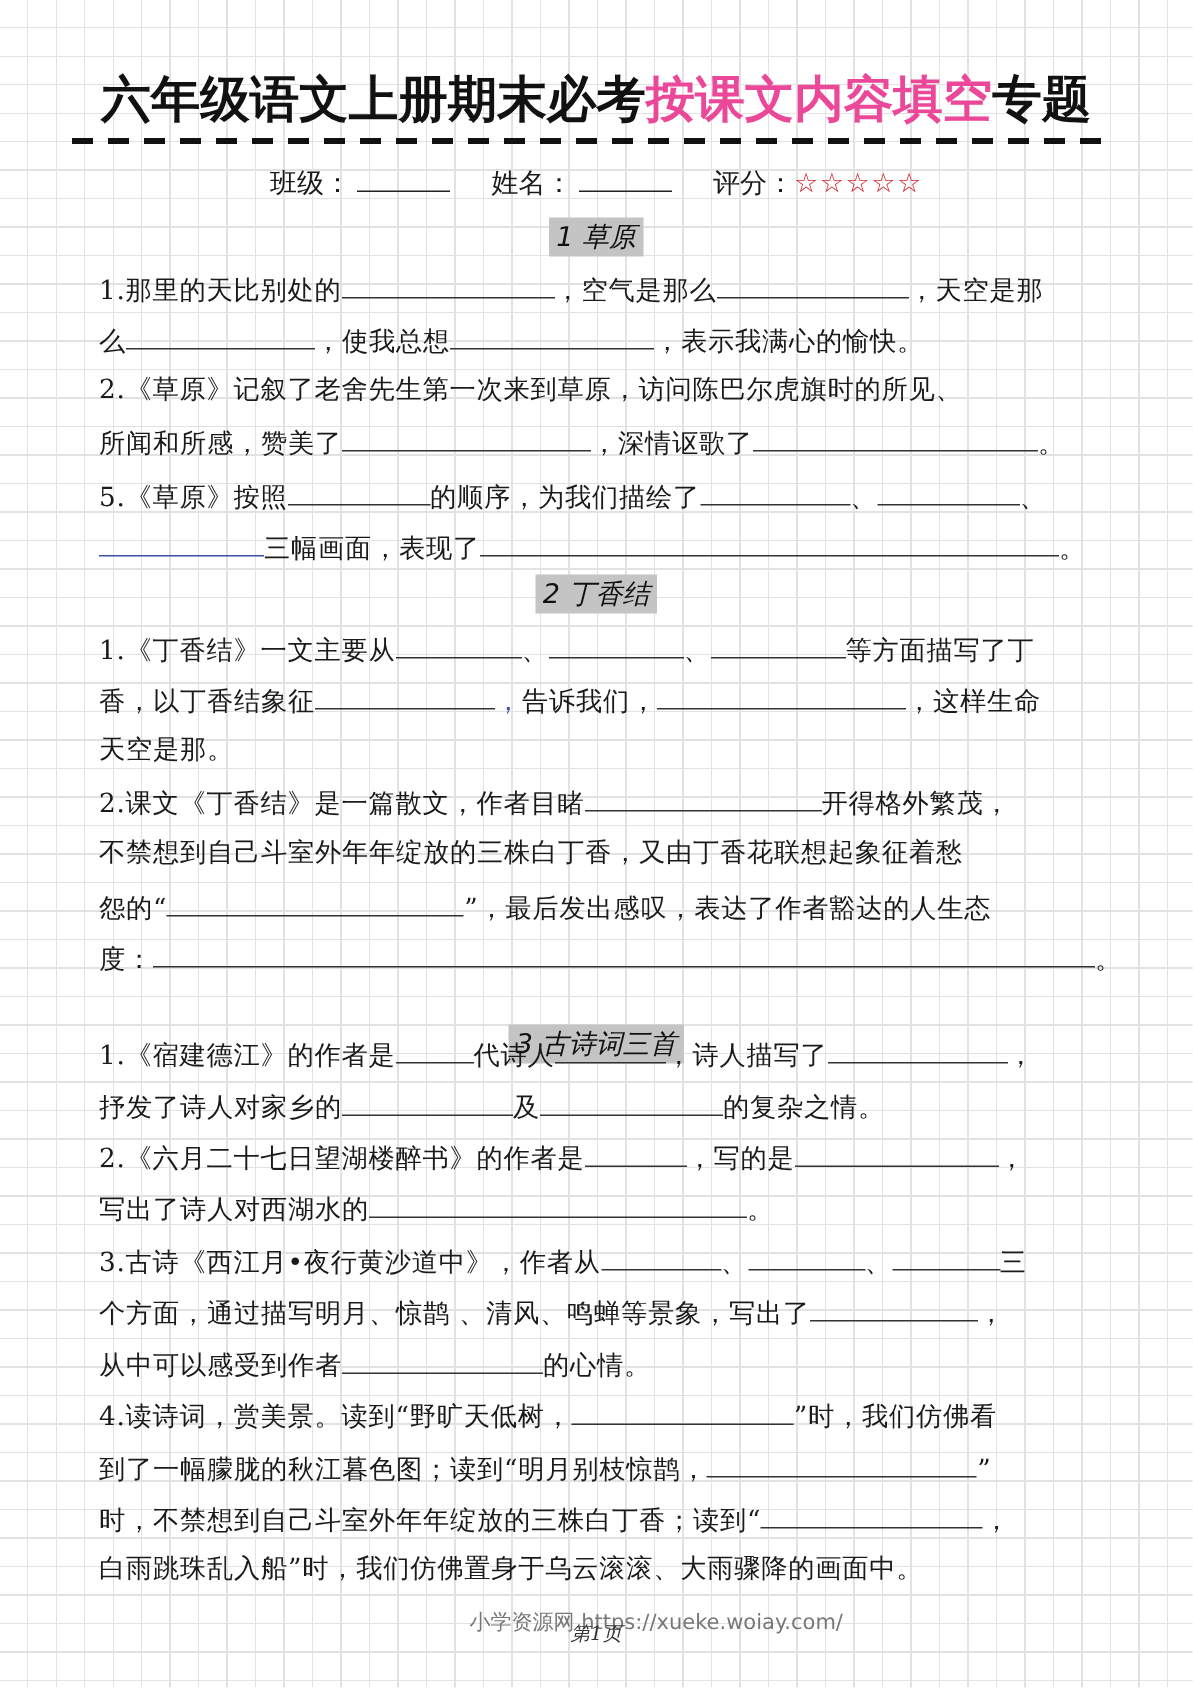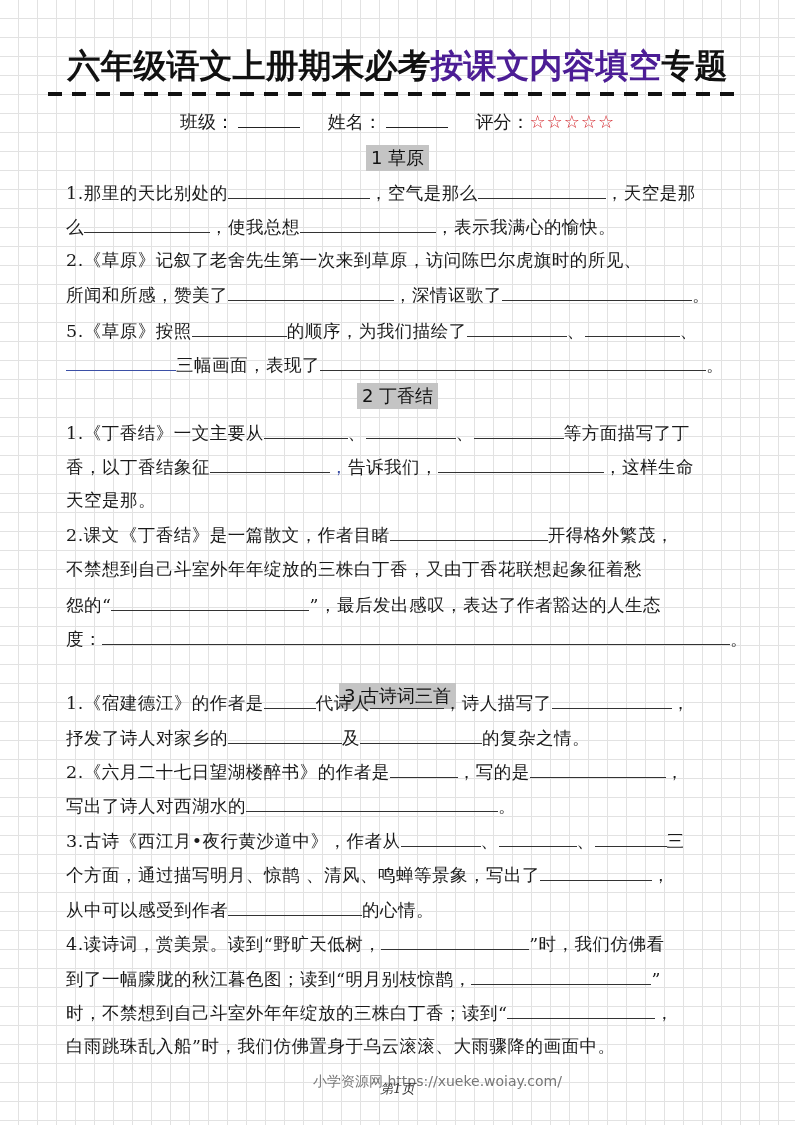--- a/index.html
+++ b/index.html
@@ -10,33 +10,33 @@
       repeating-linear-gradient(to right, transparent 0, transparent 18px, #e2e2e2 18px, #e2e2e2 19px),
       repeating-linear-gradient(to bottom, transparent 0, transparent 18px, #e2e2e2 18px, #e2e2e2 19px);
     font-family:"DejaVu Serif","Liberation Serif",serif;
     color:#1a1a1a;
   }
   .title {
     position:absolute; left:0; width:795px; top:44px; text-align:center;
     font-family:"DejaVu Sans","Liberation Sans",sans-serif; font-weight:bold;
     font-size:33px; letter-spacing:0px; color:#111;
   }
-  .title .red { color:#4c1d95; }
+  .title .red { color:#ec4899; }
   .dash {
     position:absolute; left:48px; width:694px; top:92px; height:4px;
     background-image:repeating-linear-gradient(to right,#111 0,#111 14px,transparent 14px,transparent 24px);
   }
   .info {
     position:absolute; top:110px; left:0; width:795px; text-align:center;
     font-family:"DejaVu Sans","Liberation Sans",sans-serif; font-size:18px;
   }
   .info .uline { display:inline-block; width:62px; border-bottom:1.5px solid #222; margin:0 22px 0 4px; height:16px; vertical-align:baseline; }
   .info .stars { color:#d4242a; letter-spacing:1px; }
   .sec {
-    position:absolute; left:0; width:795px; text-align:center;
+    position:absolute; left:0; width:795px; text-align:center;font-style:italic;
   }
   .sec span {
     display:inline-block; background:#c4c4c4; padding:1px 5px;
     font-family:"DejaVu Sans","Liberation Sans",sans-serif; font-size:18px; color:#111;
   }
   .line {
     position:absolute; left:48px; width:700px; font-size:17.5px; white-space:nowrap; line-height:24px;
     letter-spacing:0.5px;
     margin-left:18px;
   }

